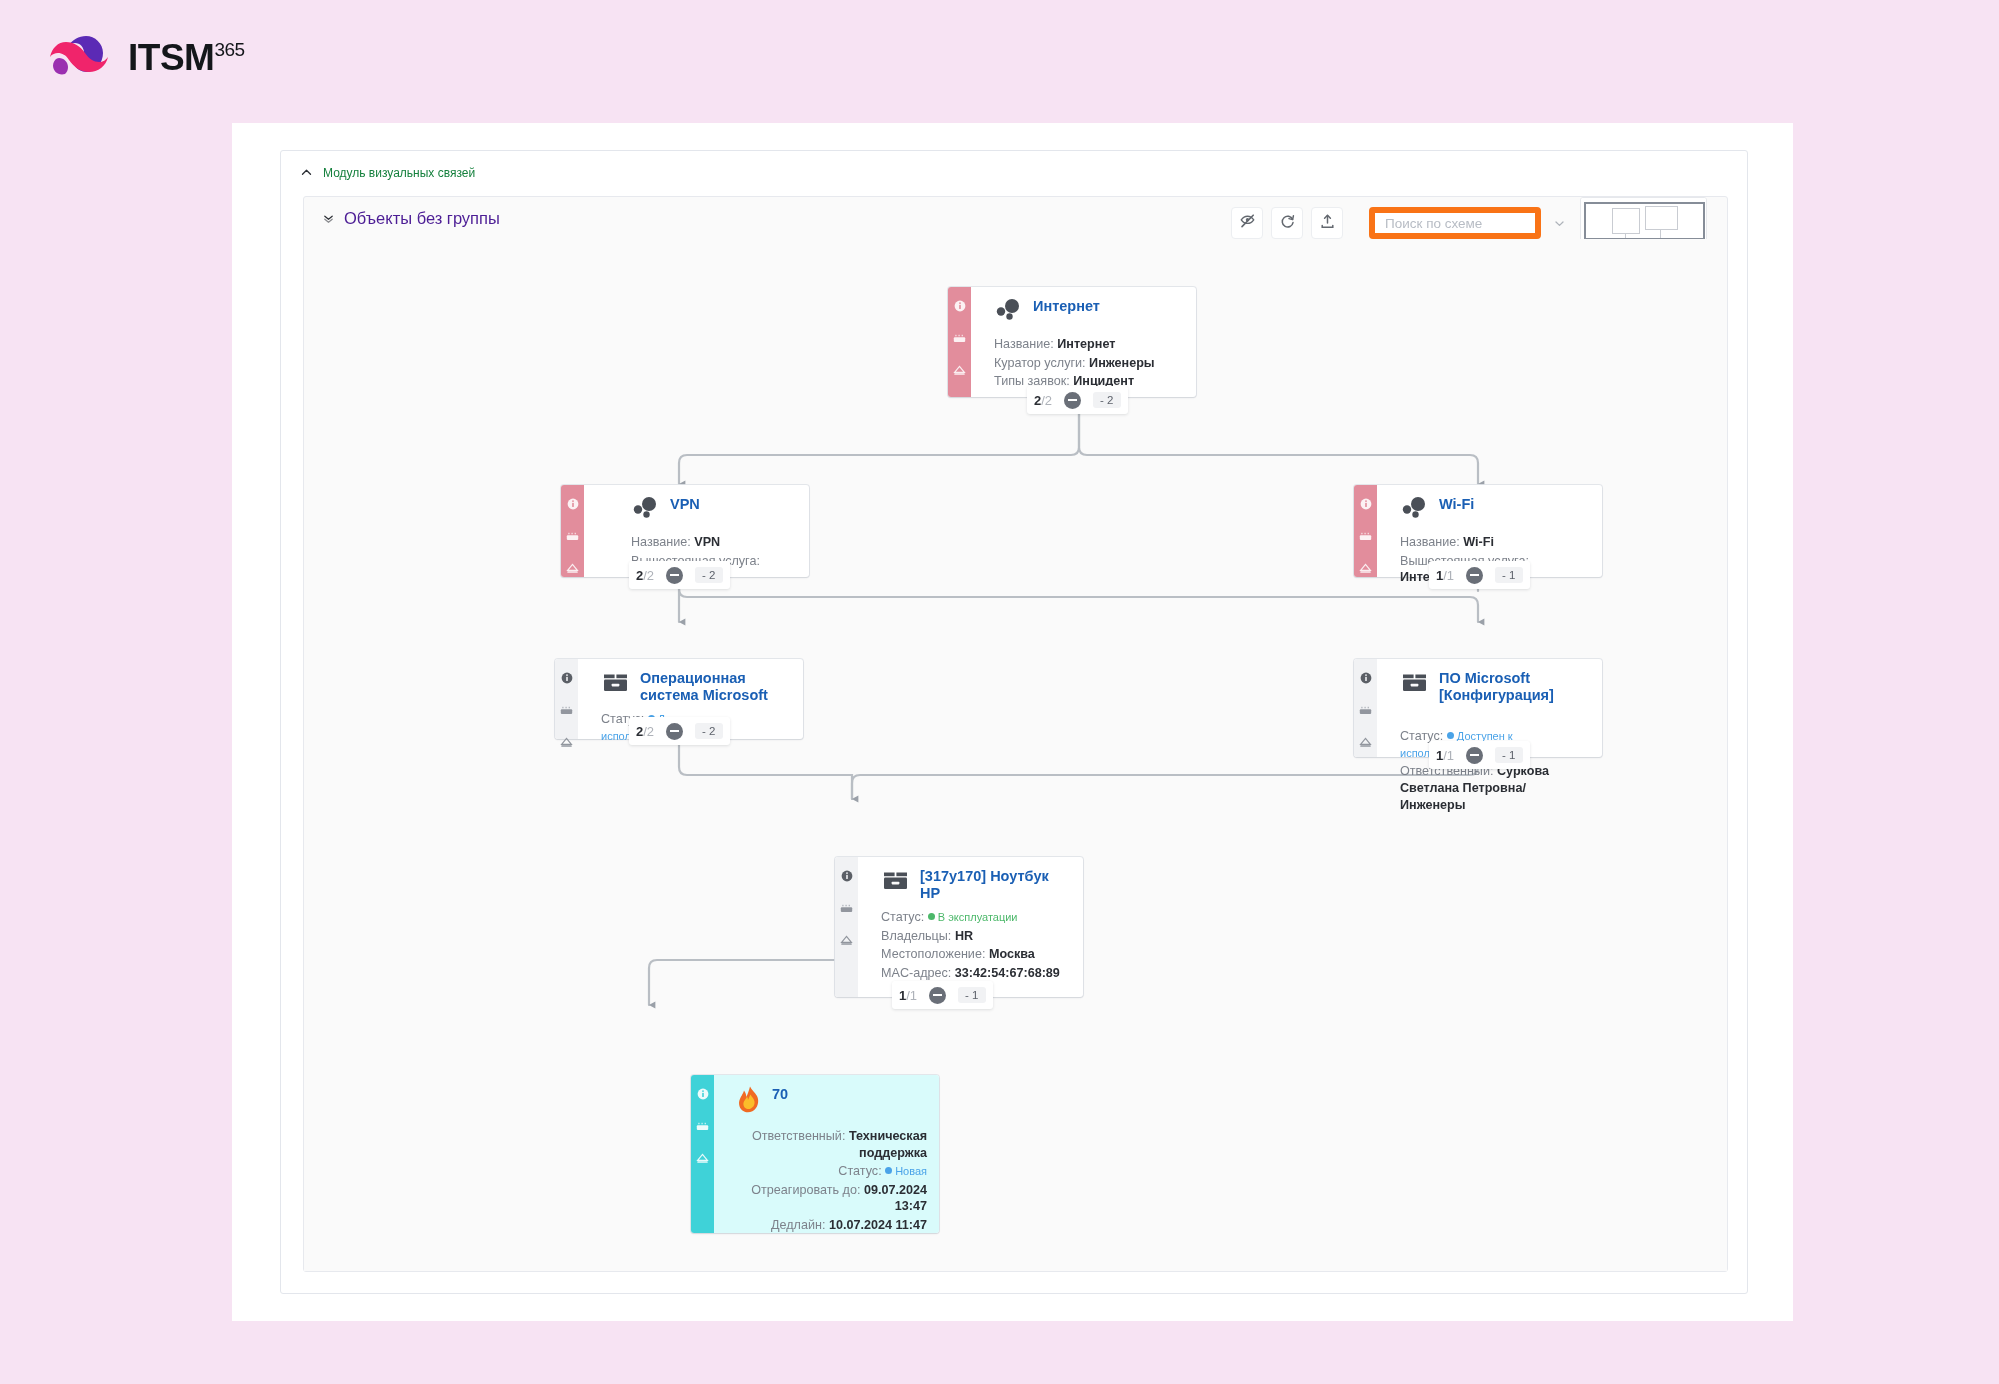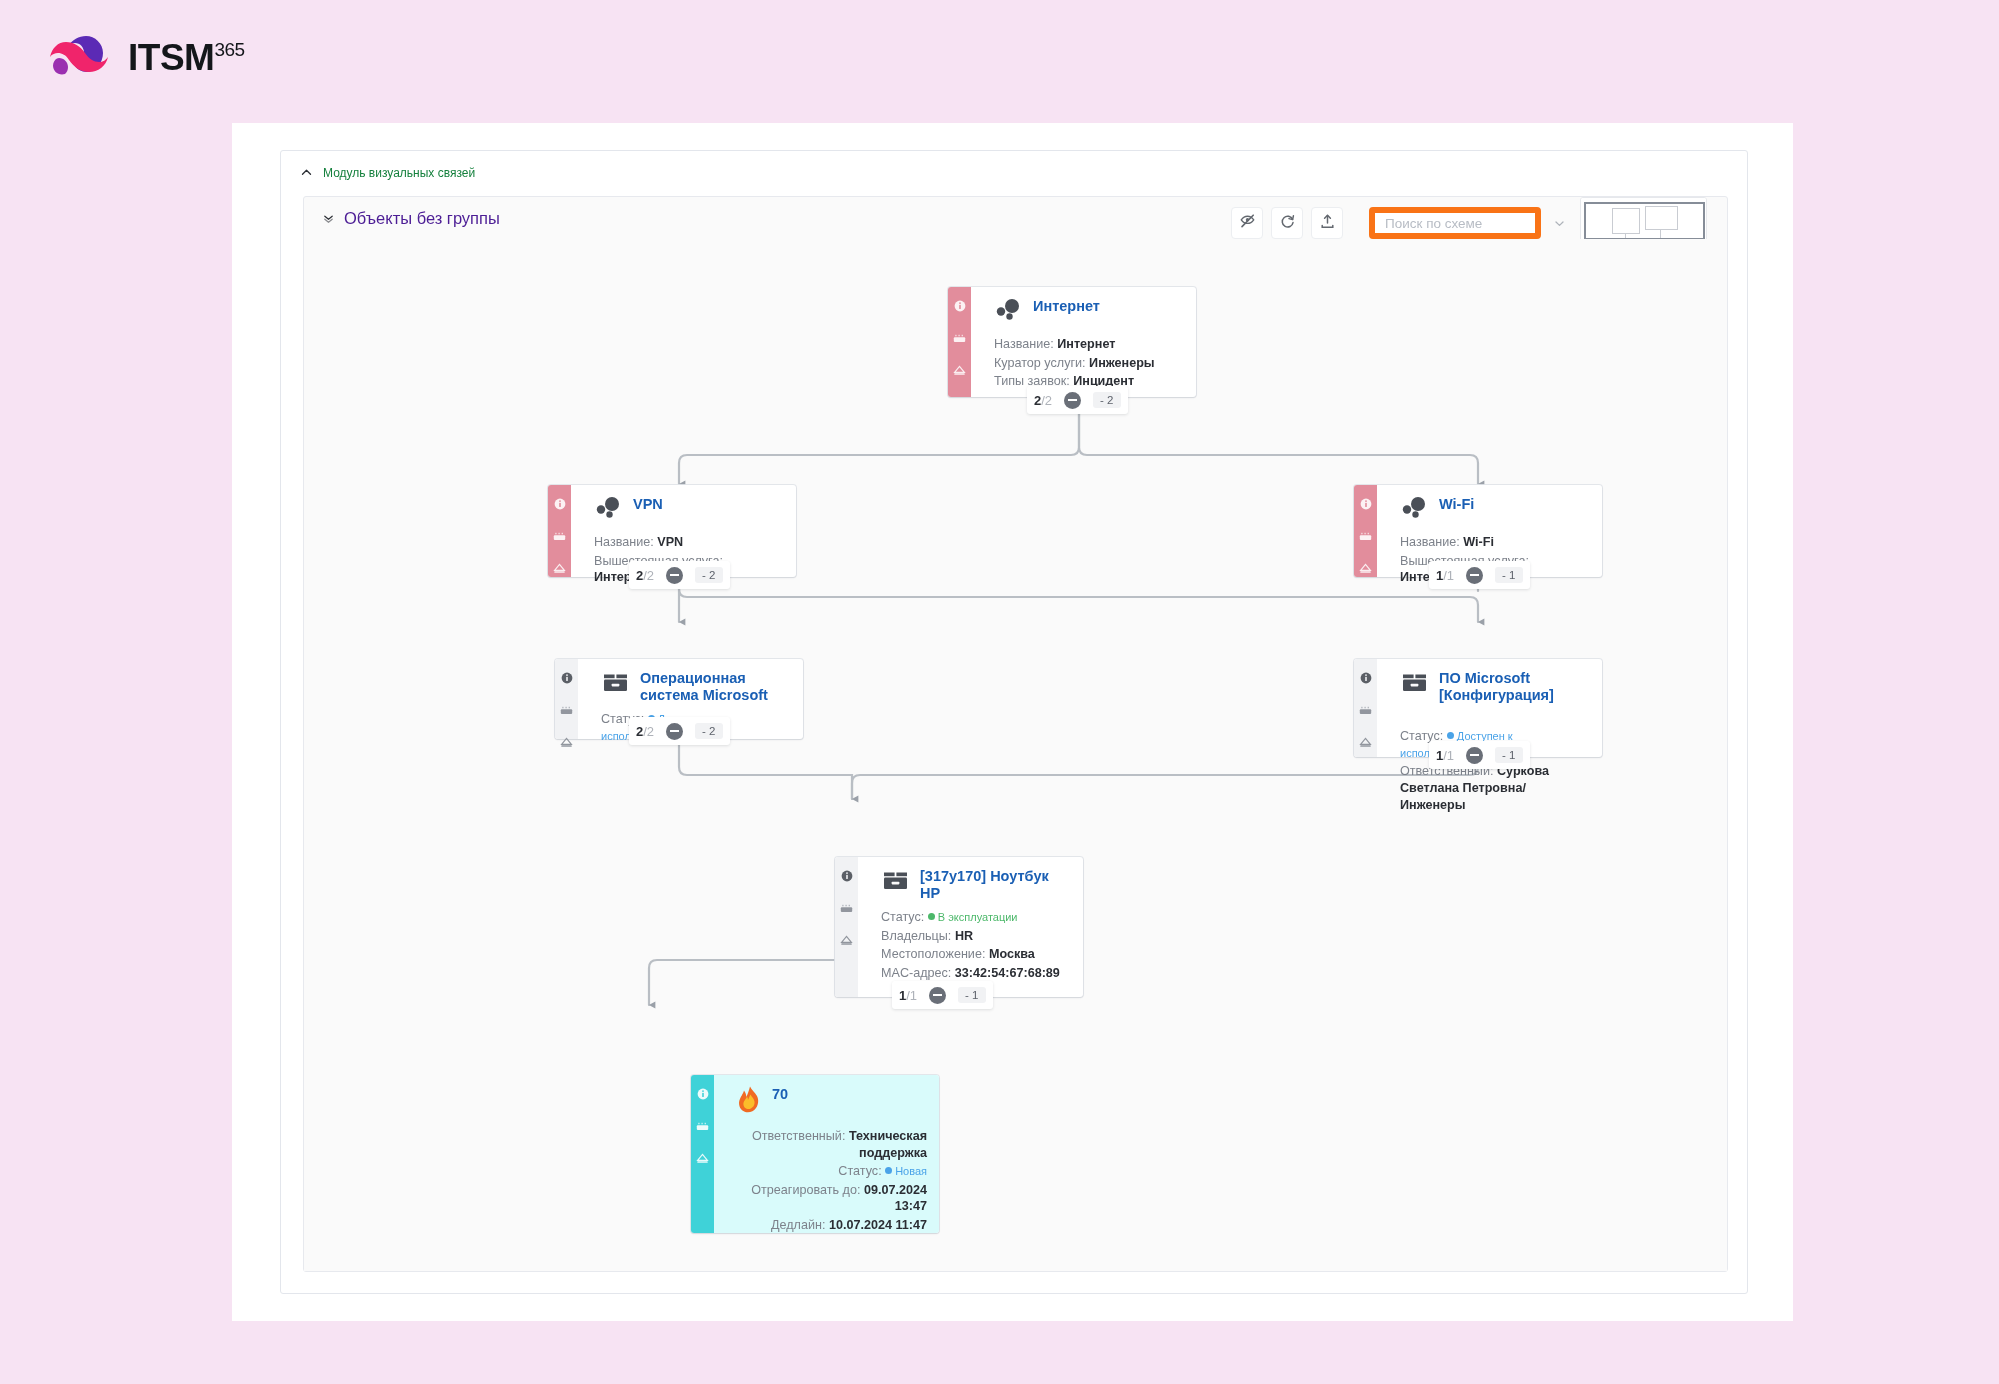--- a/index.html
+++ b/index.html
@@ -360,21 +360,21 @@
             </div>
           </div>
           <div class="badge" style="left:723px; top:147px;">
             <span class="badge-frac"><b>2</b><span>/2</span></span>
             <span class="badge-minus">
                 <i></i>
               </span>
             <span class="badge-chip">- 2</span>
           </div>
 
-          <div class="node" style="left:244px; top:246px; width:248px; height:92px;">
+          <div class="node" style="left:257px; top:246px; width:248px; height:92px;gap:24px;">
             <div class="node-rail rail-pink">
               <span class="rail-ico">
                 <svg width="12" height="12" viewBox="0 0 12 12">
                     <circle cx="6" cy="6" r="5.4" fill="#fff" opacity="0.92"></circle>
                     <rect x="5.2" y="4.8" width="1.6" height="4.2" rx="0.6" fill="#e28d9c"></rect>
                     <circle cx="6" cy="3.1" r="0.95" fill="#e28d9c"></circle>
                   </svg>
               </span>
               <span class="rail-ico">
                 <svg width="13" height="11" viewBox="0 0 13 11">

